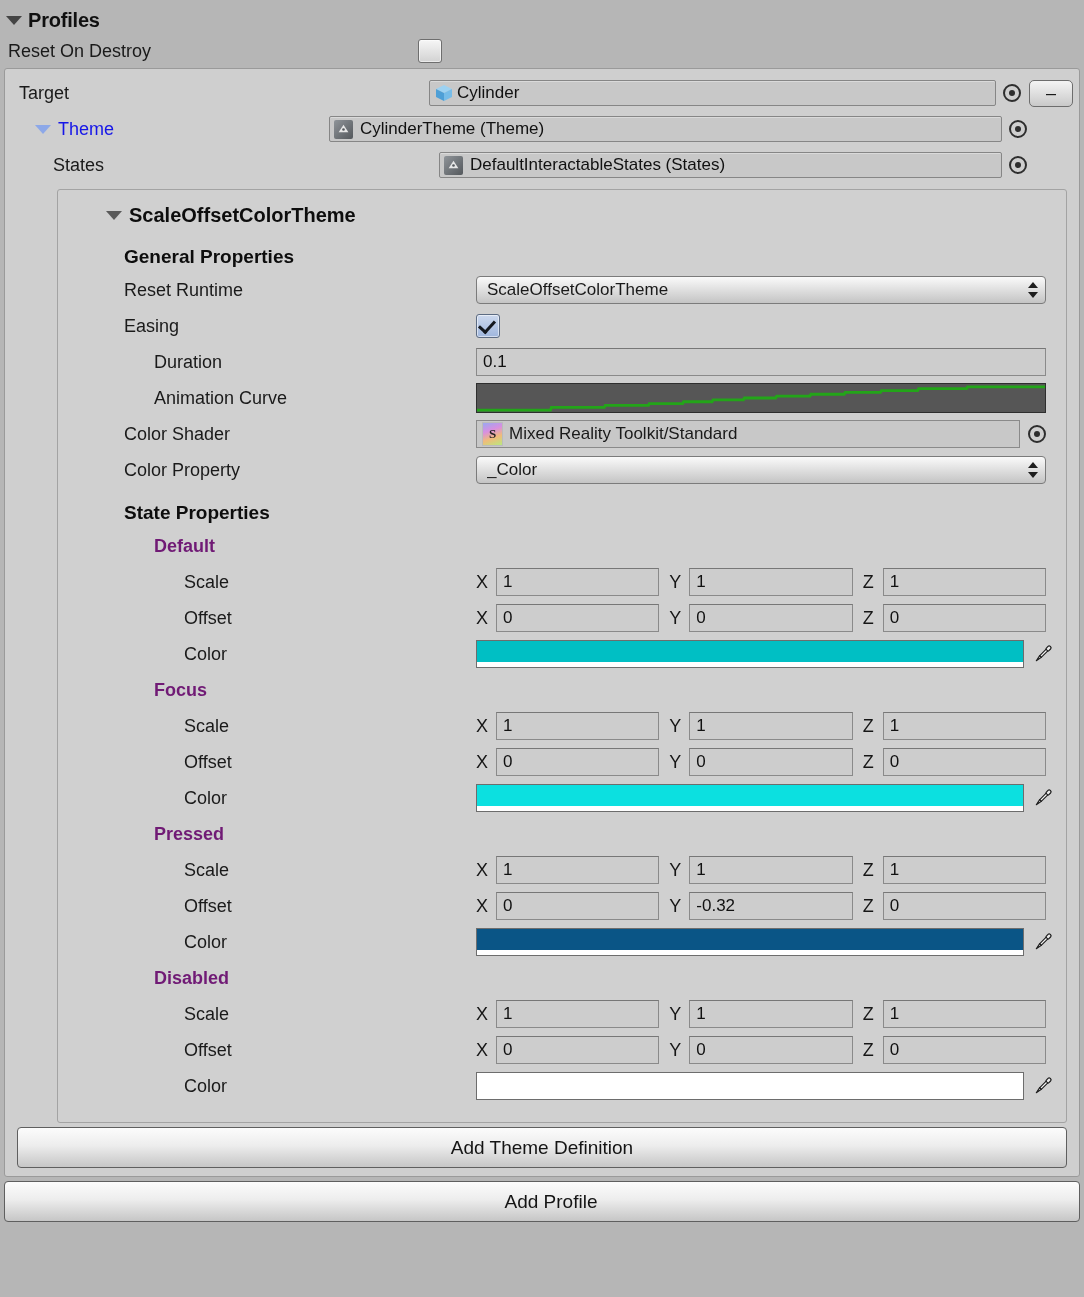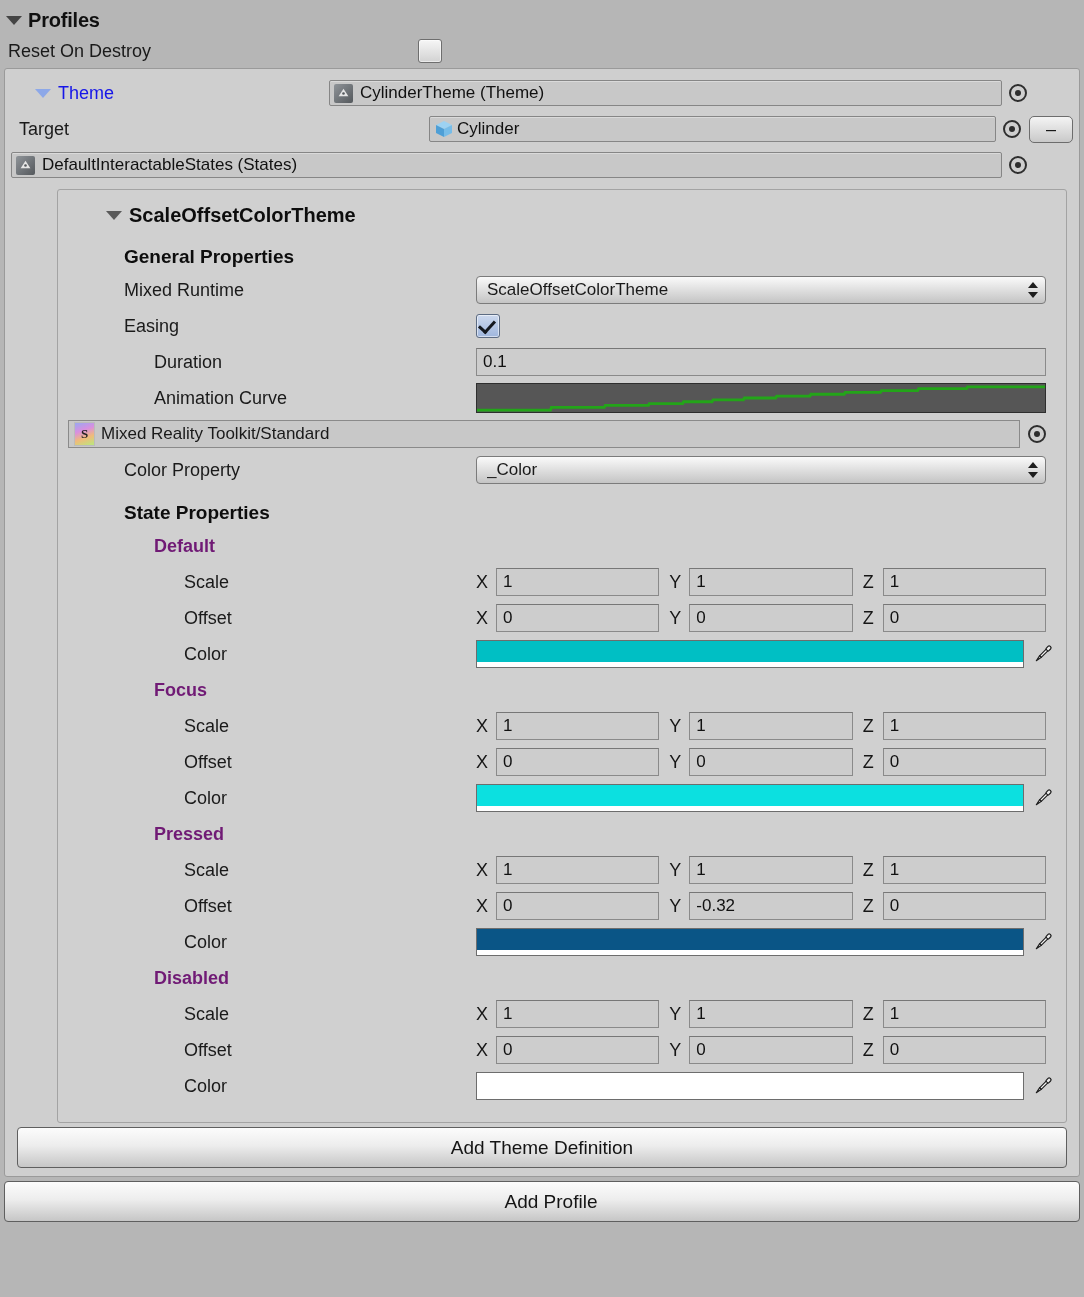--- a/index.html
+++ b/index.html
@@ -379,54 +379,55 @@
     <span class="tri dark"></span>
     <span class="hdr-title">Profiles</span>
   </div>
   <div class="reset-row">
     <span class="lbl" style="width:410px">Reset On Destroy</span>
     <span class="chk"></span>
   </div>
 </div>
 
 <div class="profile-box">
+
+  <div class="row">
+    <span class="lbl" style="width:418px;padding-left:8px;box-sizing:border-box;">Target</span>
+    <span class="objfield" style="flex:1 1 auto;">
+      <svg class="cube-icon" viewBox="0 0 20 20">
+        <polygon points="10,2 18,6 10,10 2,6" fill="#9dd2f2"></polygon>
+        <polygon points="2,6 10,10 10,18 2,14" fill="#4e9fd6"></polygon>
+        <polygon points="18,6 10,10 10,18 18,14" fill="#76bce8"></polygon>
+      </svg>
+      <span class="txt">Cylinder</span>
+    </span>
+    <span class="picker"></span>
+    <span class="minus-btn">–</span>
+  </div>
 
   <div class="row">
     <span style="width:318px;padding-left:24px;box-sizing:border-box;display:flex;align-items:center;gap:7px;">
       <span class="tri blue"></span>
       <span class="lbl blue">Theme</span>
     </span>
     <span class="objfield" style="flex:1 1 auto;">
       <span class="unity-icon">
         <svg width="13" height="13" viewBox="0 0 16 16">
             <polygon points="8,2 14,11.5 2,11.5" fill="#e6e6e6"></polygon>
             <circle cx="8" cy="8" r="1.6" fill="#55595d"></circle>
           </svg>
       </span>
       <span class="txt">CylinderTheme (Theme)</span>
     </span>
     <span class="picker"></span>
     <span style="width:46px;flex:0 0 auto;"></span>
   </div>
 
   <div class="row">
-    <span class="lbl" style="width:418px;padding-left:8px;box-sizing:border-box;">Target</span>
-    <span class="objfield" style="flex:1 1 auto;">
-      <svg class="cube-icon" viewBox="0 0 20 20">
-        <polygon points="10,2 18,6 10,10 2,6" fill="#9dd2f2"></polygon>
-        <polygon points="2,6 10,10 10,18 2,14" fill="#4e9fd6"></polygon>
-        <polygon points="18,6 10,10 10,18 18,14" fill="#76bce8"></polygon>
-      </svg>
-      <span class="txt">Cylinder</span>
-    </span>
-    <span class="picker"></span>
-    <span class="minus-btn">–</span>
-  </div>
-
-  <div class="row">
+    <span class="lbl" style="width:428px;padding-left:42px;box-sizing:border-box;">States</span>
     <span class="objfield" style="flex:1 1 auto;">
       <span class="unity-icon">
         <svg width="13" height="13" viewBox="0 0 16 16">
             <polygon points="8,2 14,11.5 2,11.5" fill="#e6e6e6"></polygon>
             <circle cx="8" cy="8" r="1.6" fill="#55595d"></circle>
           </svg>
       </span>
       <span class="txt">DefaultInteractableStates (States)</span>
     </span>
     <span class="picker"></span>
@@ -436,21 +437,21 @@
   <div class="theme-box">
 
     <div class="theme-title-row">
       <span class="tri"></span>
       <span class="theme-title">ScaleOffsetColorTheme</span>
     </div>
 
     <div class="sec-head">General Properties</div>
 
     <div class="prow">
-      <span class="pl">Mixed Runtime</span>
+      <span class="pl">Reset Runtime</span>
       <span class="dropdown">
         <span class="dd-val">ScaleOffsetColorTheme</span>
         <span class="updown"></span>
       </span>
     </div>
 
     <div class="prow">
       <span class="pl">Easing</span>
       <span class="chk checked"></span>
     </div>
@@ -463,20 +464,21 @@
     <div class="prow">
       <span class="pl indent1">Animation Curve</span>
       <span class="curve">
         <svg viewBox="0 0 580 30" preserveAspectRatio="none">
           <polyline points="0,28 75,28 76,25 130,25 131,23 175,23 176,21 210,21 211,19 240,19 241,17 272,17 273,15 305,15 306,13 340,13 341,11 375,11 376,9 412,9 413,7 450,7 451,5 500,5 501,3 580,3" fill="none" stroke="#23a519" stroke-width="3"></polyline>
         </svg>
       </span>
     </div>
 
     <div class="prow">
+      <span class="pl">Color Shader</span>
       <span class="shaderfield">
         <span class="shader-icon">S</span>
         <span>Mixed Reality Toolkit/Standard</span>
       </span>
       <span class="picker" style="margin:0 10px 0 8px;"></span>
     </div>
 
     <div class="prow">
       <span class="pl">Color Property</span>
       <span class="dropdown">

